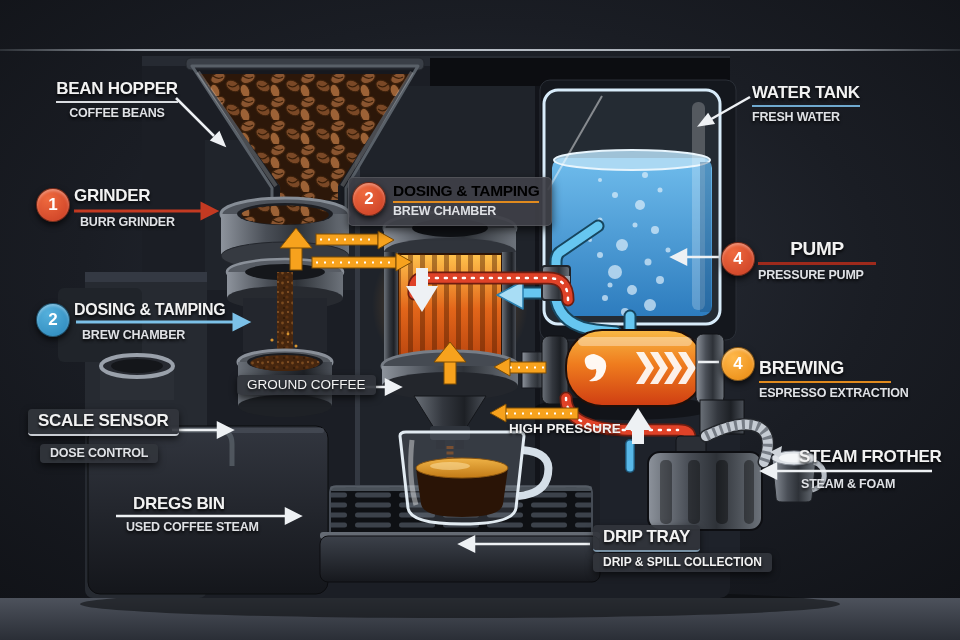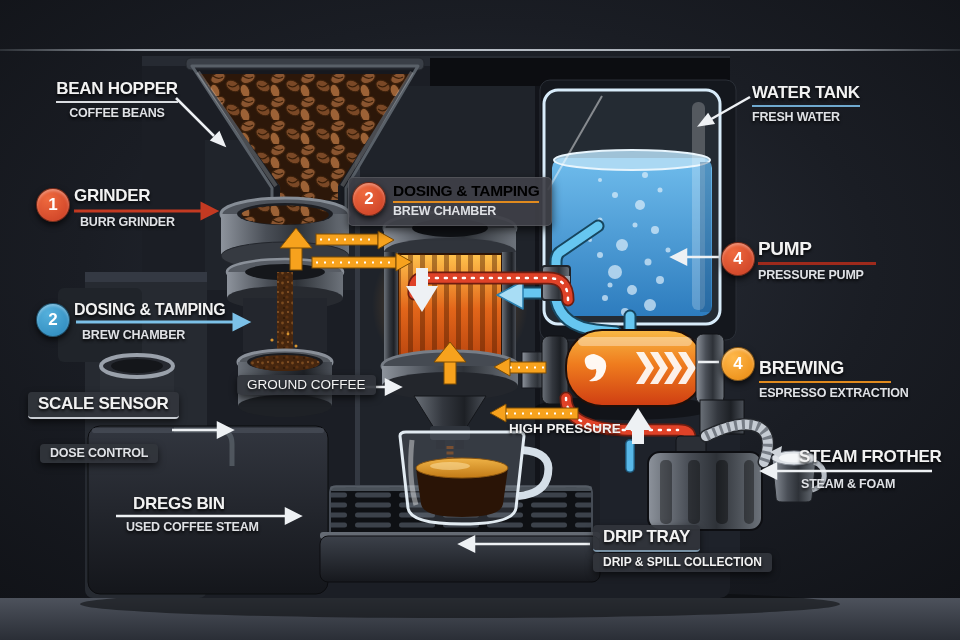--- a/index.html
+++ b/index.html
@@ -390,21 +390,21 @@
 <div class="num red" style="left:352px;top:182px;">2</div>
 
 <div class="lbl" style="left:752px;top:83px;">
   <div class="lt"><span class="u-blue">WATER TANK</span></div>
   <div class="ls" style="margin-top:3px;">FRESH WATER</div>
 </div>
 
 <div>
   <div class="num red" style="left:721px;top:242px;">4</div>
   <div class="lbl" style="left:758px;top:238px;">
-    <div class="lt" style="font-size:19px;">
+    <div class="lt" style="font-size:19px;text-align:center;">
           <span class="u-red">PUMP</span>
         </div>
     <div class="ls" style="margin-top:3px;">PRESSURE PUMP</div>
   </div>
 </div>
 
 <div>
   <div class="num blue" style="left:36px;top:303px;">2</div>
   <div class="lbl lt" style="left:74px;top:301px;font-size:16px;">DOSING &amp; TAMPING</div>
   <div class="lbl ls" style="left:82px;top:328px;">BREW CHAMBER</div>
@@ -416,21 +416,21 @@
     <div class="lt" style="font-size:18px;">
           <span class="u-orange">BREWING</span>
         </div>
     <div class="ls" style="margin-top:3px;">ESPRESSO EXTRACTION</div>
   </div>
 </div>
 
 <div class="lbl chip" style="left:237px;top:375px;font-size:13.5px;font-weight:normal;">GROUND COFFEE</div>
 
 <div>
-  <div class="lbl chip lt u-gray" style="left:28px;top:392px;">SCALE SENSOR</div>
+  <div class="lbl chip lt u-gray" style="left:28px;top:409px;">SCALE SENSOR</div>
   <div class="lbl chip ls" style="left:40px;top:444px;">DOSE CONTROL</div>
 </div>
 
 <div class="lbl" style="left:509px;top:421px;font-size:13.5px;font-weight:bold;">HIGH PRESSURE</div>
 
 <div>
   <div class="lbl lt" style="left:799px;top:447px;">STEAM FROTHER</div>
   <div class="lbl ls" style="left:801px;top:477px;">STEAM &amp; FOAM</div>
 </div>
 

